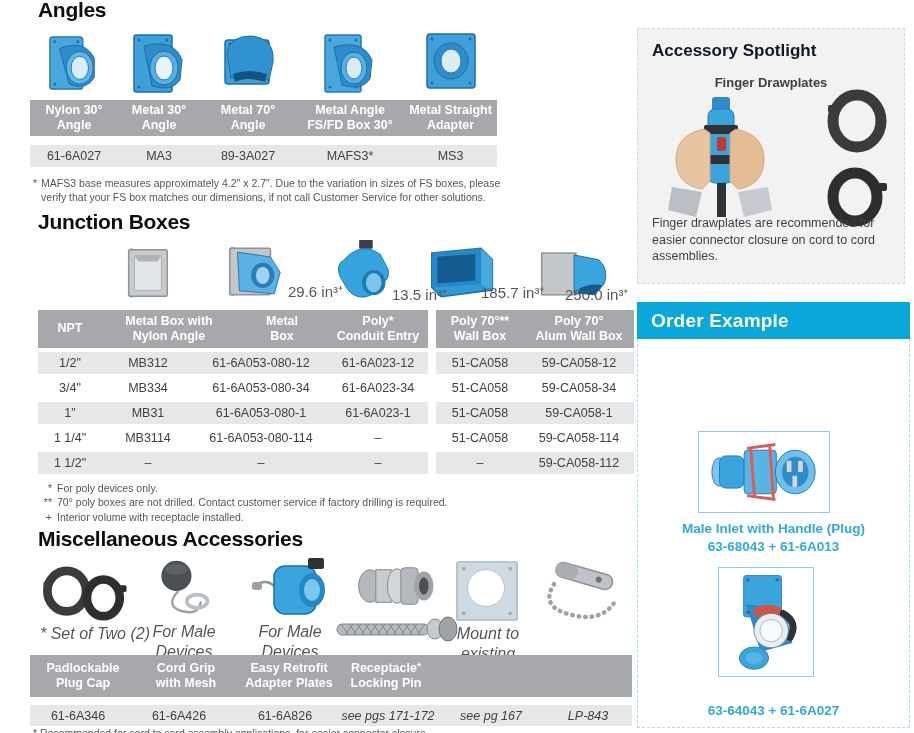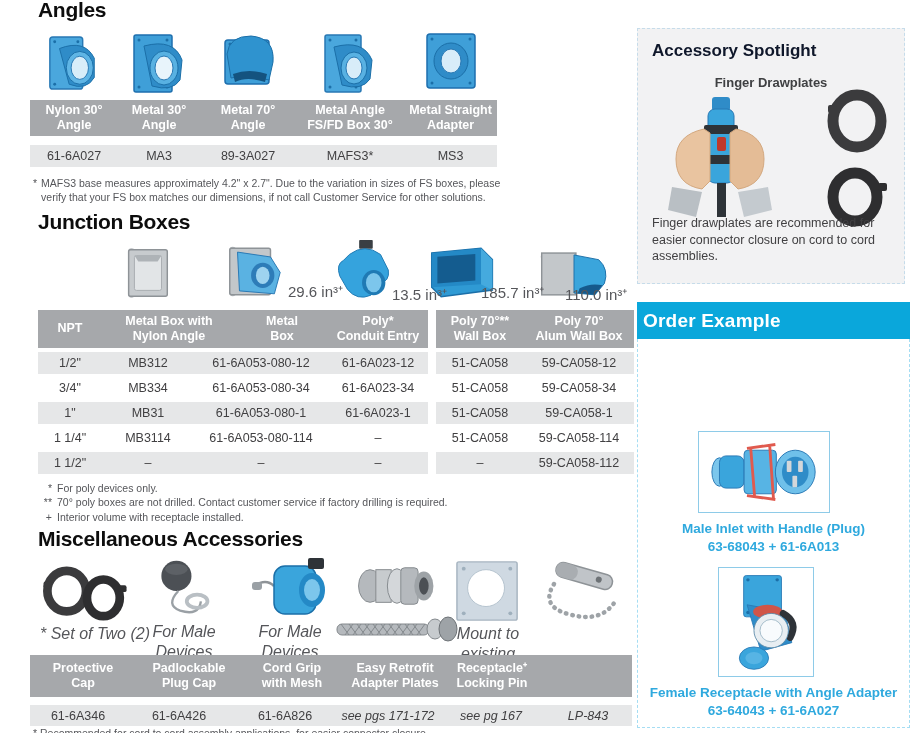--- a/index.html
+++ b/index.html
@@ -24,21 +24,21 @@
   .vol { position:absolute; font-size:15px; color:#55565a; white-space:nowrap; }
 
   
   .spotbox { left:637px; top:28px; width:268px; height:256px; background:#f2f2f3;
              border:1.5px dashed #c6dcea; }
   .spot-title { font-size:17px; font-weight:800; color:#0f172a; }
   .spot-sub { font-size:13px; font-weight:700; color:#3f4042; text-align:center; }
   .spot-cap { font-size:12.5px; color:#414042; line-height:1.32; }
 
   .orderbar { left:637px; top:302px; width:273px; height:37px; background:#0aa7db;
-              color:#fff; font-size:19px; font-weight:800; line-height:37px; padding-left:6px; letter-spacing:0.2px; }
+              color:#fff; font-size:19px; font-weight:800; line-height:37px; padding-left:14px; letter-spacing:0.2px; }
   .orderbox { left:637px; top:339px; width:273px; height:389px; background:#fff;
               border:1.5px dashed #a5ddf3; border-top:none; }
   .order-p { font-size:13px; line-height:1.38; color:#414042; }
   .frame { position:absolute; border:1.5px solid #8ecbe8; background:#fff;
            display:flex; align-items:center; justify-content:center; }
   .bluecap { position:absolute; width:100%; text-align:center; color:#2fa9de; font-weight:700; font-size:13.5px; white-space:nowrap; }
 
   .capline { font-size:16px; color:#55565a; line-height:1.25; text-align:center;font-style:italic; }
   .capline.left { text-align:left; }
 </style>
@@ -185,21 +185,21 @@
       <circle cx="8" cy="12" r="3" fill="#b5b9bd"></circle>
       <circle cx="8" cy="46" r="3" fill="#b5b9bd"></circle>
       <rect x="6" y="8" width="36" height="44" fill="#c3c7ca" stroke="#8e9397" stroke-width="1.5"></rect>
       <path d="M40 10 L66 15 Q77 25 72 40 L62 52 L40 50 Z" fill="#3aa5dc" stroke="#1b6fa8"></path>
       <path d="M46 45 Q58 39 70 42 L62 52 L44 50 Z" fill="#15598c"></path>
     </svg>
 </div>
 <span class="vol" style="left:288px; top:281px;">29.6 in³⁺</span>
 <span class="vol" style="left:392px; top:284px;text-align:center;">13.5 in³⁺</span>
 <span class="vol" style="left:481px; top:282px;">185.7 in³⁺</span>
-<span class="vol" style="left:565px; top:284px;">110.0 in³⁺</span>
+<span class="vol" style="left:565px; top:284px;">250.0 in³⁺</span>
 
 <div class="abs" style="left:38px; top:310px; width:390px;">
   <div class="thead" style="height:38px;">
     <div class="th" style="width:64px">
         <span>NPT</span>
       </div>
     <div class="th" style="width:134px">
         <span>Metal Box with</span>
         <span>Nylon Angle</span>
       </div>
@@ -364,24 +364,20 @@
     <div>For Male</div>
     <div>Devices Only</div>
   </div>
 <div class="abs capline" style="left:440px; top:624px; width:96px;">
     <div>Mount to</div>
     <div>existing boxes</div>
   </div>
 
 <div class="abs" style="left:30px; top:655px; width:602px;">
   <div class="thead" style="height:42px;">
-    <div class="th" style="width:106px">
-        <span>Protective</span>
-        <span>Cap</span>
-      </div>
     <div class="th" style="width:106px">
         <span>Padlockable</span>
         <span>Plug Cap</span>
       </div>
     <div class="th" style="width:100px">
         <span>Cord Grip</span>
         <span>with Mesh</span>
       </div>
     <div class="th" style="width:106px">
         <span>Easy Retrofit</span>
@@ -457,15 +453,14 @@
         <circle cx="29" cy="47" r="2" fill="#1b6fa8"></circle>
       <path d="M28 38 L72 46 L80 82 L44 92 Z" fill="#2f8cc8" stroke="#2878b4"></path>
       <ellipse cx="52" cy="46" rx="17" ry="8" fill="#d05548"></ellipse>
       <path d="M70 48 Q88 58 78 76" stroke="#2e3338" stroke-width="8" fill="none" stroke-linecap="round"></path>
       <circle cx="56" cy="68" r="20" fill="#e8eef2" stroke="#5a88a8"></circle>
       <circle cx="56" cy="68" r="13" fill="#f8fbfd" stroke="#9ab4c4"></circle>
       <ellipse cx="36" cy="100" rx="17" ry="13" fill="#3aa5dc" stroke="#2878b4"></ellipse>
       <ellipse cx="36" cy="100" rx="10" ry="7" fill="#57b4e4"></ellipse>
     </svg>
   </div>
-  <div class="bluecap" style="top:346px;">Female Receptacle with Angle Adapter</div>
   <div class="bluecap" style="top:364px;">63-64043 + 61-6A027</div>
 </div>
 
 </body></html>

